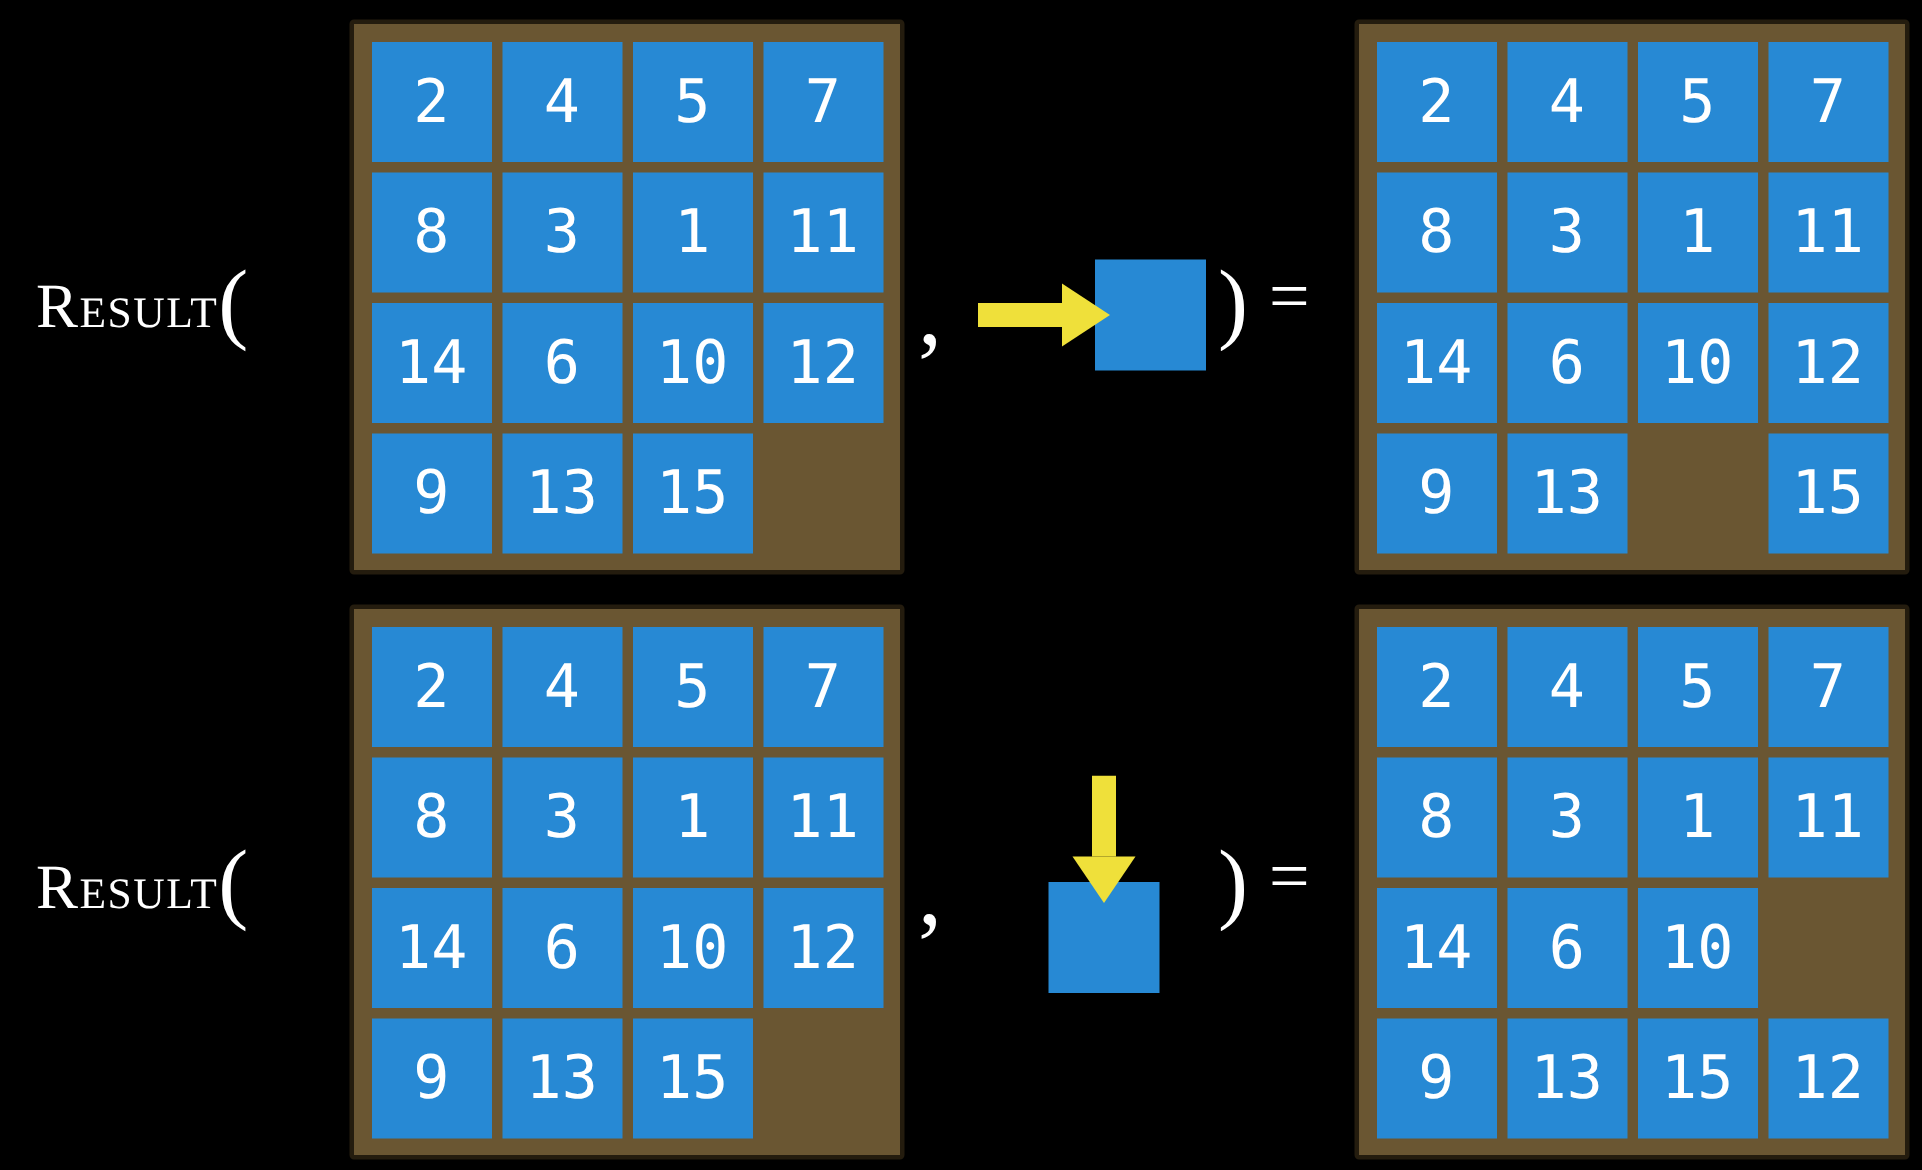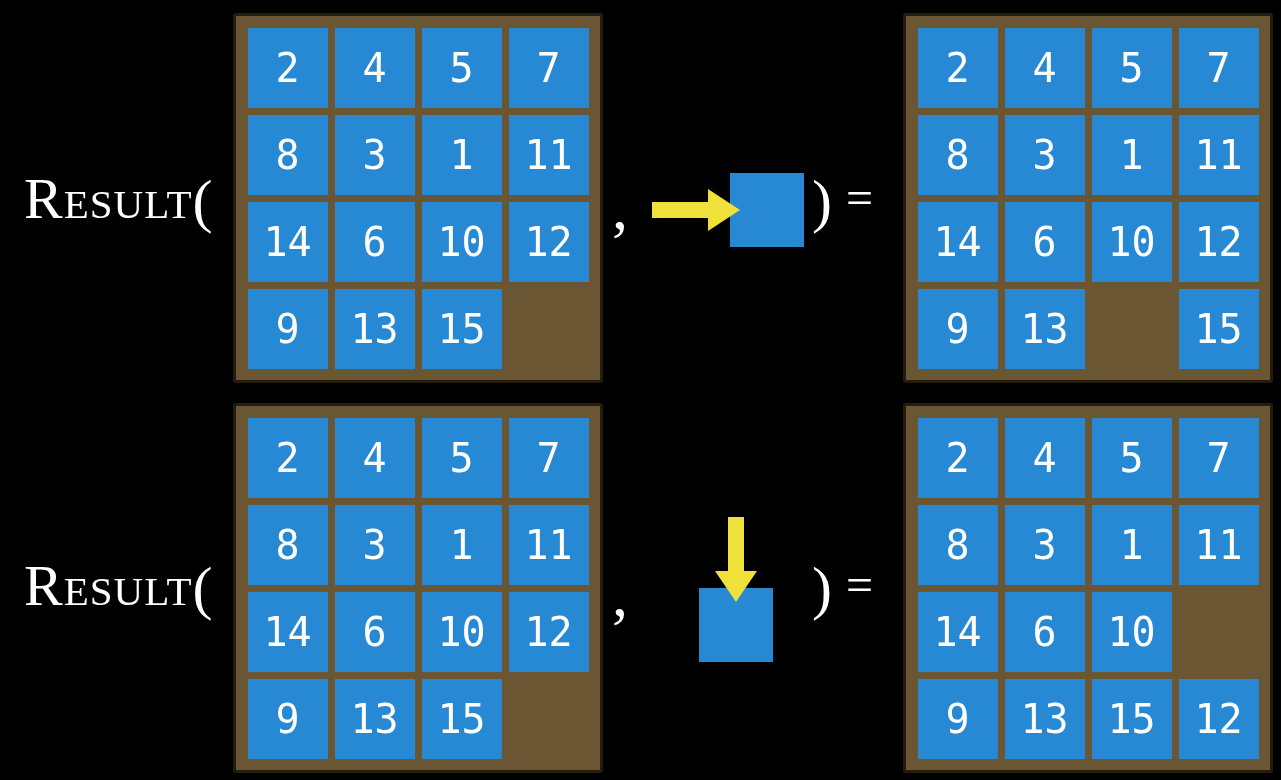--- a/index.html
+++ b/index.html
@@ -11,21 +11,21 @@
   .canvas{
     position:relative;width:1281px;height:780px;background:var(--bg);
     overflow:hidden;font-family:"Liberation Serif", serif;
   }
   
   .fn{
     position:absolute;display:flex;align-items:baseline;color:var(--text);
   }
   .fn-wrap{position:absolute;display:flex;align-items:center;}
   .fn-name{
-    font-size:58px;font-variant:small-caps;letter-spacing:1px;line-height:1;
+    font-size:42px;font-variant:small-caps;letter-spacing:1px;line-height:1;
   }
   .paren{font-size:60px;line-height:1;font-weight:400;transform:translateY(3px);}
   .comma-wrap{position:absolute;display:flex;align-items:center;justify-content:center;}
   .comma{font-size:64px;line-height:1;color:var(--text);transform:translateY(10px);}
   .close-wrap{position:absolute;display:flex;align-items:center;gap:14px;color:var(--text);}
   .equals{font-size:48px;line-height:1;}
   
   .board{
     position:absolute;width:370px;height:370px;background:var(--frame);
     border:3px solid var(--frame-border);border-radius:3px;

